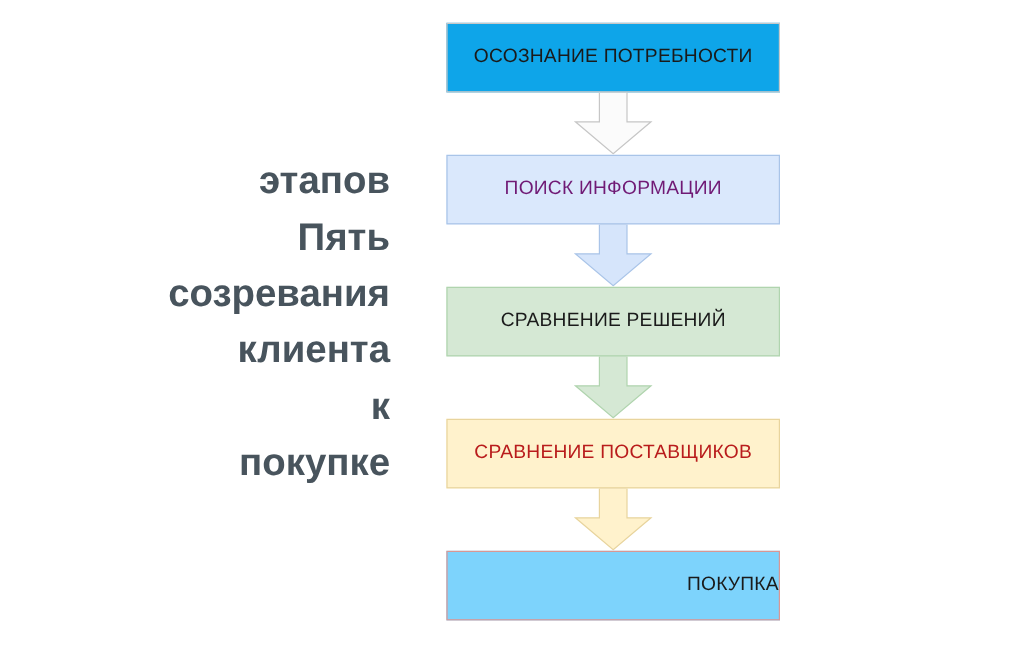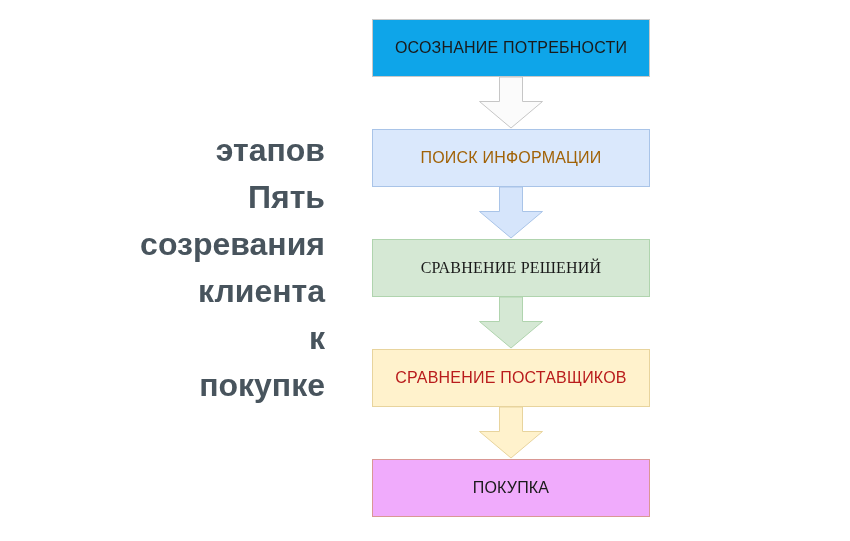--- a/index.html
+++ b/index.html
@@ -66,39 +66,39 @@
 
   <div class="flow-column">
 
     <div class="stage-box" style="background: #0ea5e9; border-color: rgb(200, 200, 200); color: rgb(26, 26, 26);">
       <span class="stage-label">ОСОЗНАНИЕ ПОТРЕБНОСТИ</span>
     </div>
     <svg class="flow-arrow" viewBox="0 0 66 52">
       <polygon points="21.5,0 44.5,0 44.5,24.5 64.5,24.5 33,51 1.5,24.5 21.5,24.5" stroke-width="1" fill="#fbfbfb" stroke="#c6c6c6"></polygon>
     </svg>
 
-    <div class="stage-box" style="background: rgb(218, 232, 252); border-color: rgb(169, 196, 232); color: #a16207;">
+    <div class="stage-box" style="background: rgb(218, 232, 252); border-color: rgb(169, 196, 232); color: #701a75;">
       <span class="stage-label">ПОИСК ИНФОРМАЦИИ</span>
     </div>
     <svg class="flow-arrow" viewBox="0 0 66 52">
       <polygon points="21.5,0 44.5,0 44.5,24.5 64.5,24.5 33,51 1.5,24.5 21.5,24.5" stroke-width="1" fill="#d6e5fb" stroke="#a9c4e8"></polygon>
     </svg>
 
-    <div class="stage-box" style="background: rgb(213, 232, 212); border-color: rgb(176, 212, 174); color: rgb(26, 26, 26); font-family: Liberation Serif, serif;">
+    <div class="stage-box" style="background: rgb(213, 232, 212); border-color: rgb(176, 212, 174); color: rgb(26, 26, 26);">
       <span class="stage-label">СРАВНЕНИЕ РЕШЕНИЙ</span>
     </div>
     <svg class="flow-arrow" viewBox="0 0 66 52">
       <polygon points="21.5,0 44.5,0 44.5,24.5 64.5,24.5 33,51 1.5,24.5 21.5,24.5" stroke-width="1" fill="#d5e8d4" stroke="#b0d4ae"></polygon>
     </svg>
 
     <div class="stage-box" style="background: rgb(255, 242, 204); border-color: rgb(232, 212, 157); color: #b91c1c;">
       <span class="stage-label">СРАВНЕНИЕ ПОСТАВЩИКОВ</span>
     </div>
     <svg class="flow-arrow" viewBox="0 0 66 52">
       <polygon points="21.5,0 44.5,0 44.5,24.5 64.5,24.5 33,51 1.5,24.5 21.5,24.5" stroke-width="1" fill="#fff2cc" stroke="#e8d49d"></polygon>
     </svg>
 
-    <div class="stage-box" style="background: #f0abfc; border-color: rgb(217, 151, 148); color: rgb(26, 26, 26);">
+    <div class="stage-box" style="background: #7dd3fc; border-color: rgb(217, 151, 148); color: rgb(26, 26, 26); justify-content: flex-end;">
       <span class="stage-label">ПОКУПКА</span>
     </div>
 
   </div>
 </div>
 
 </body></html>

